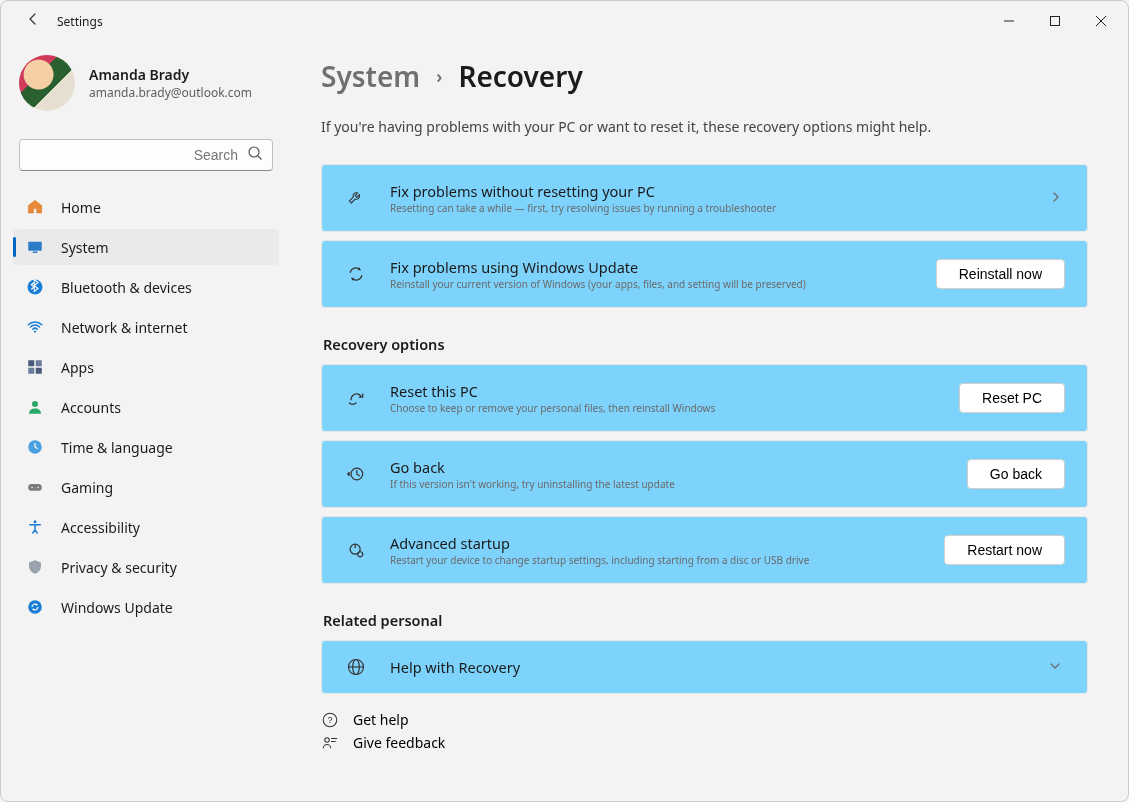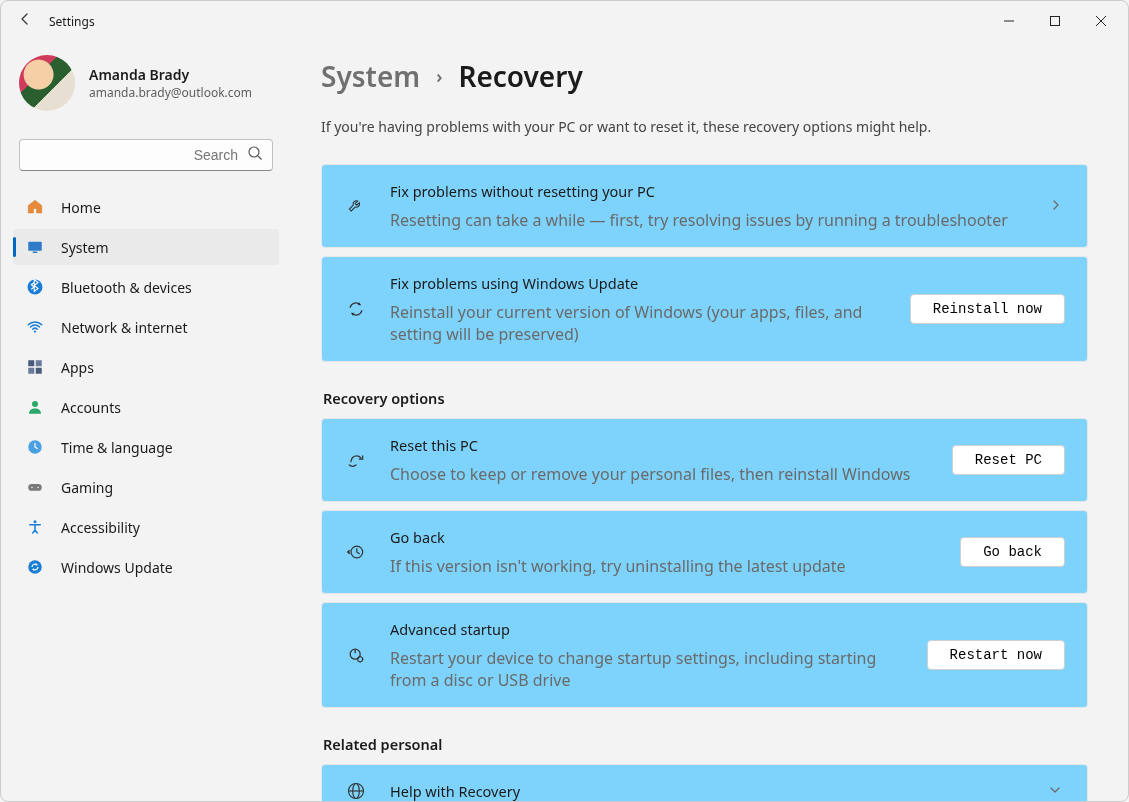--- a/index.html
+++ b/index.html
@@ -13,20 +13,21 @@
     border-radius: 8px;
     position: relative;
     color: #1b1b1b;
   }
   
   .titlebar {
     display: flex;
     align-items: center;
     height: 40px;
     padding: 0 4px;
+    margin-left: 8px;
   }
   .titlebar .back {
     width: 40px;
     text-align: center;
     font-size: 16px;
     cursor: pointer;
     color: #333;
   }
   .titlebar .title {
     font-size: 12px;
@@ -179,29 +180,29 @@
   .card .cicon {
     width: 24px;
     display: flex;
     align-items: center;
     justify-content: center;
     color: #333;
   }
   .card .cicon svg { width: 20px; height: 20px; }
   .card .ctext { flex: 1; }
   .card .ctitle { font-size: 14.5px; }
-  .card .csub { font-size: 16px; color: #6a6a6a; margin-top: 8px; }
+  .card .csub { font-size: 10px; color: #6a6a6a; margin-top: 0; }
   .card .action-btn {
     background: #fff;
     border: 1px solid #d0d0d0;
     border-radius: 4px;
     padding: 6px 22px;
     font-size: 14px;
     cursor: pointer;
-    font-family: Liberation Mono, monospace;
+    font-family: Liberation Sans, sans-serif;
   }
   .card .chevron { color: #6c6c6c; font-size: 13px; padding: 0 4px; }
 
   .section-title {
     font-size: 14.5px;
     font-weight: 600;
     margin: 26px 0 10px 2px;
   }
   .link-row {
     display: flex;
@@ -343,20 +344,28 @@
             <svg viewBox="0 0 24 24">
               <circle cx="12" cy="5" r="2" fill="#1b7ed6"></circle>
               <path d="M5 9h14M12 9v7M9 20l3-4 3 4" stroke="#1b7ed6" stroke-width="2" stroke-linecap="round" fill="none"></path>
             </svg>
           </span>
           <span>Accessibility</span>
         </div>
         <div class="nav-item">
           <span class="nicon">
             <svg viewBox="0 0 24 24">
+              <path d="M12 3l8 3v5c0 5-3.5 8.5-8 10-4.5-1.5-8-5-8-10V6l8-3z" fill="#9aa4b0"></path>
+            </svg>
+          </span>
+          <span>Privacy &amp; security</span>
+        </div>
+        <div class="nav-item">
+          <span class="nicon">
+            <svg viewBox="0 0 24 24">
               <circle cx="12" cy="12" r="9" fill="#1b7ed6"></circle>
               <path d="M8 12a4 4 0 0 1 7-2.5M16 12a4 4 0 0 1-7 2.5" stroke="#fff" stroke-width="1.6" fill="none"></path>
               <path d="M14 7l1.5 2.5L13 10M10 17l-1.5-2.5L11 14" fill="#fff"></path>
             </svg>
           </span>
           <span>Windows Update</span>
         </div>
       </div>
   </div>
 

